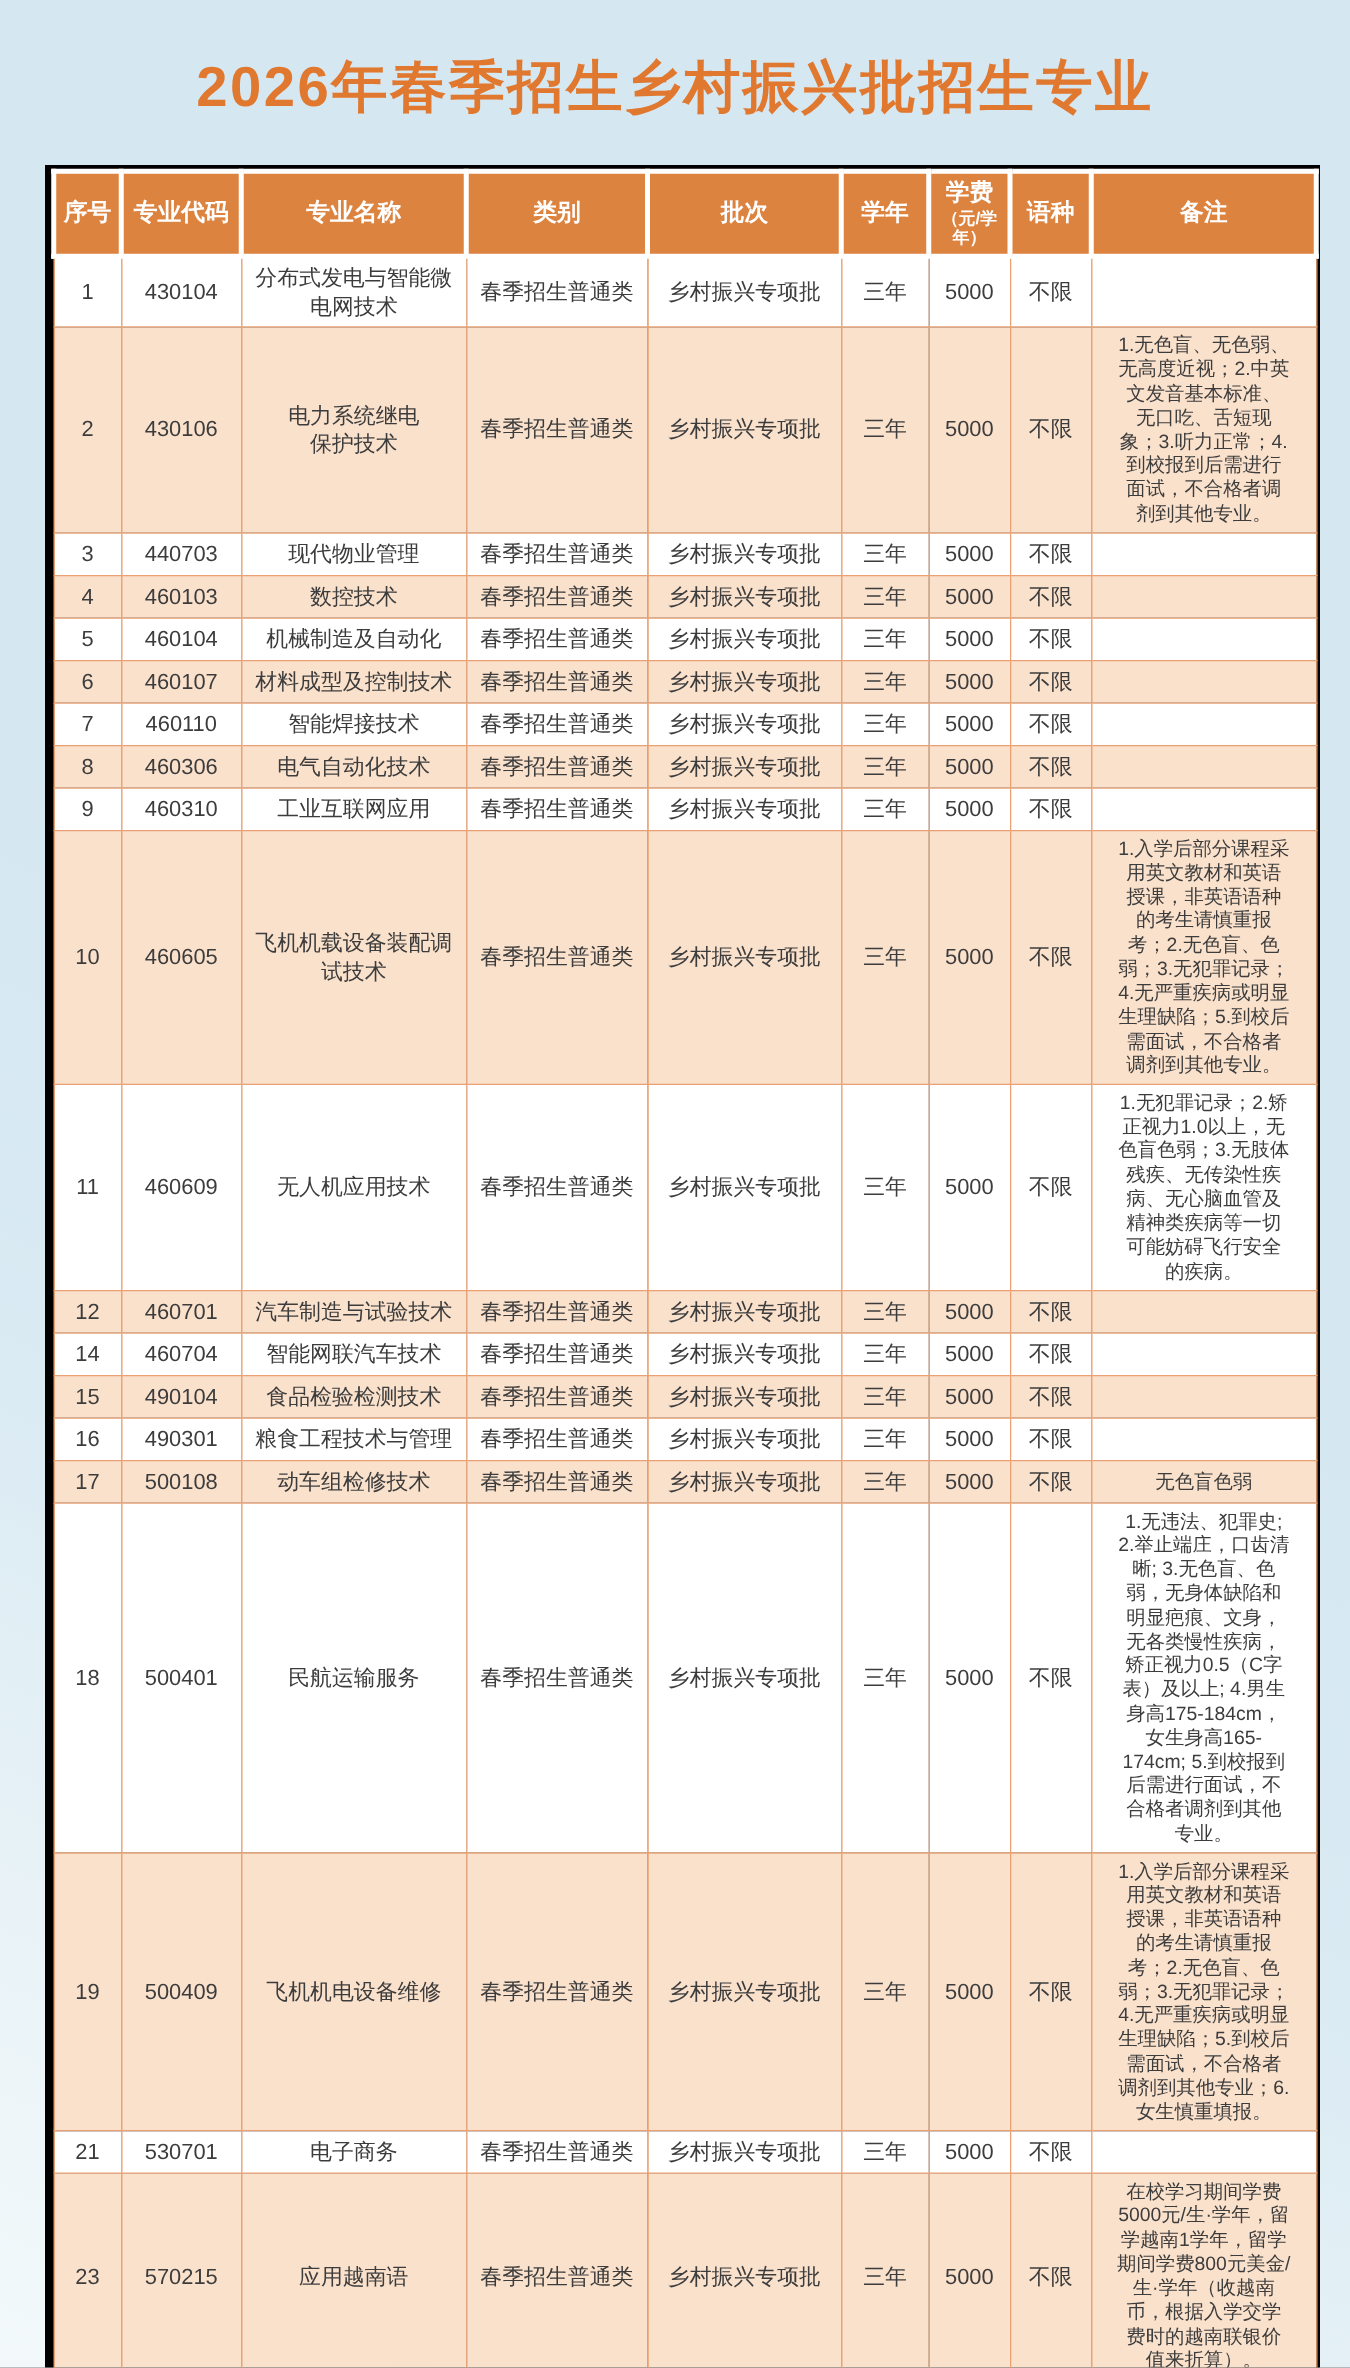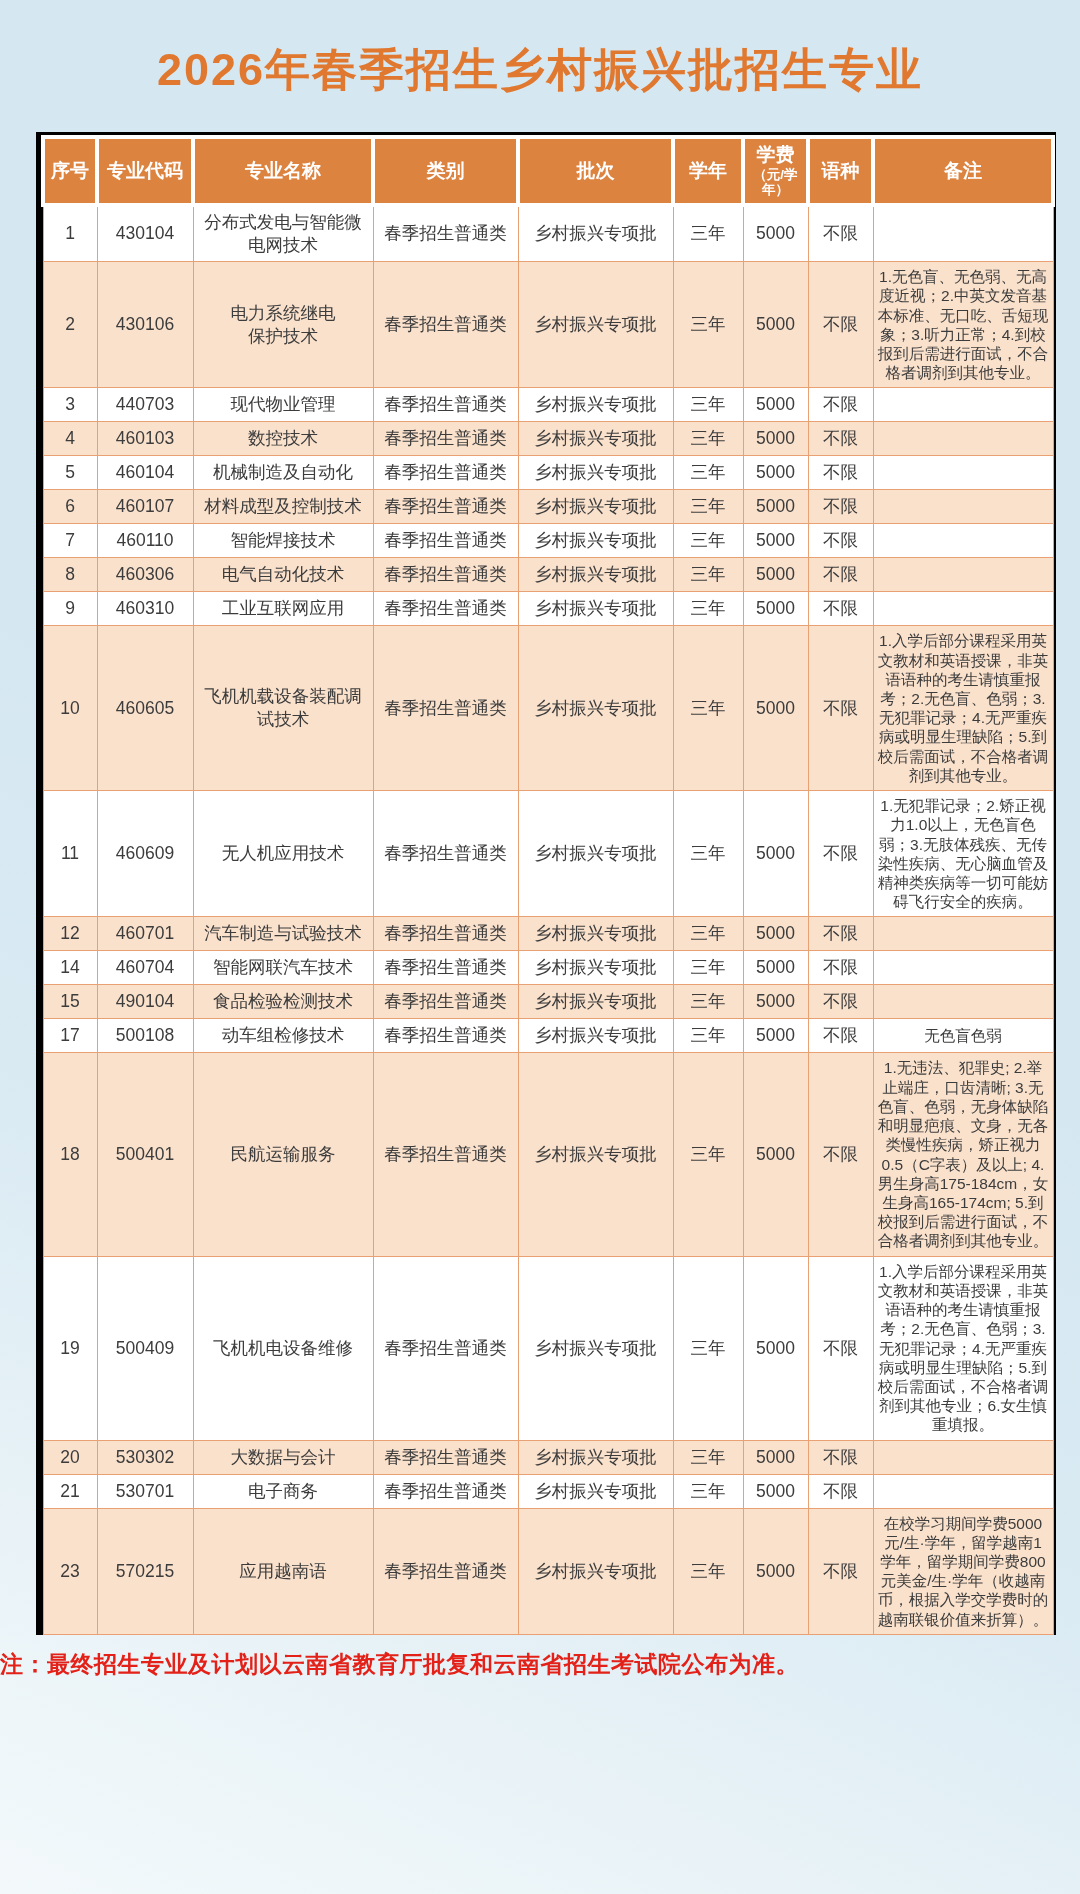--- a/index.html
+++ b/index.html
@@ -73,21 +73,21 @@
     line-height: 1.32;
     padding: 4px 3px;
     background: #ffffff;
   }
   tbody tr { height: 34px; }
   tbody tr:nth-child(even) td { background: #fae1cc; }
   td.c-name, td.c-remark { white-space: pre-line; }
   td.c-remark {
     font-size: 15.5px;
     line-height: 1.24;
-    padding: 5px 4px;
+    padding: 5px 20px;
   }
   .footnote {
     margin: 14px 33px 0 0;
     text-align: left;
     font-size: 23px;
     font-weight: bold;
     color: #e32119;
     letter-spacing: 0.5px;
   }
 </style>
@@ -293,20 +293,31 @@
     <td class="c-code">490104</td>
     <td class="c-name">食品检验检测技术</td>
     <td class="c-cat">春季招生普通类</td>
     <td class="c-batch">乡村振兴专项批</td>
     <td class="c-years">三年</td>
     <td class="c-tuition">5000</td>
     <td class="c-lang">不限</td>
     <td class="c-remark"></td>
   </tr>
 
+  <tr>
+    <td class="c-seq">16</td>
+    <td class="c-code">490301</td>
+    <td class="c-name">粮食工程技术与管理</td>
+    <td class="c-cat">春季招生普通类</td>
+    <td class="c-batch">乡村振兴专项批</td>
+    <td class="c-years">三年</td>
+    <td class="c-tuition">5000</td>
+    <td class="c-lang">不限</td>
+    <td class="c-remark"></td>
+  </tr>
 
   <tr>
     <td class="c-seq">17</td>
     <td class="c-code">500108</td>
     <td class="c-name">动车组检修技术</td>
     <td class="c-cat">春季招生普通类</td>
     <td class="c-batch">乡村振兴专项批</td>
     <td class="c-years">三年</td>
     <td class="c-tuition">5000</td>
     <td class="c-lang">不限</td>
@@ -330,31 +341,20 @@
     <td class="c-code">500409</td>
     <td class="c-name">飞机机电设备维修</td>
     <td class="c-cat">春季招生普通类</td>
     <td class="c-batch">乡村振兴专项批</td>
     <td class="c-years">三年</td>
     <td class="c-tuition">5000</td>
     <td class="c-lang">不限</td>
     <td class="c-remark">1.入学后部分课程采用英文教材和英语授课，非英语语种的考生请慎重报考；2.无色盲、色弱；3.无犯罪记录；4.无严重疾病或明显生理缺陷；5.到校后需面试，不合格者调剂到其他专业；6.女生慎重填报。</td>
   </tr>
 
-  <tr>
-    <td class="c-seq">20</td>
-    <td class="c-code">530302</td>
-    <td class="c-name">大数据与会计</td>
-    <td class="c-cat">春季招生普通类</td>
-    <td class="c-batch">乡村振兴专项批</td>
-    <td class="c-years">三年</td>
-    <td class="c-tuition">5000</td>
-    <td class="c-lang">不限</td>
-    <td class="c-remark"></td>
-  </tr>
 
   <tr>
     <td class="c-seq">21</td>
     <td class="c-code">530701</td>
     <td class="c-name">电子商务</td>
     <td class="c-cat">春季招生普通类</td>
     <td class="c-batch">乡村振兴专项批</td>
     <td class="c-years">三年</td>
     <td class="c-tuition">5000</td>
     <td class="c-lang">不限</td>

